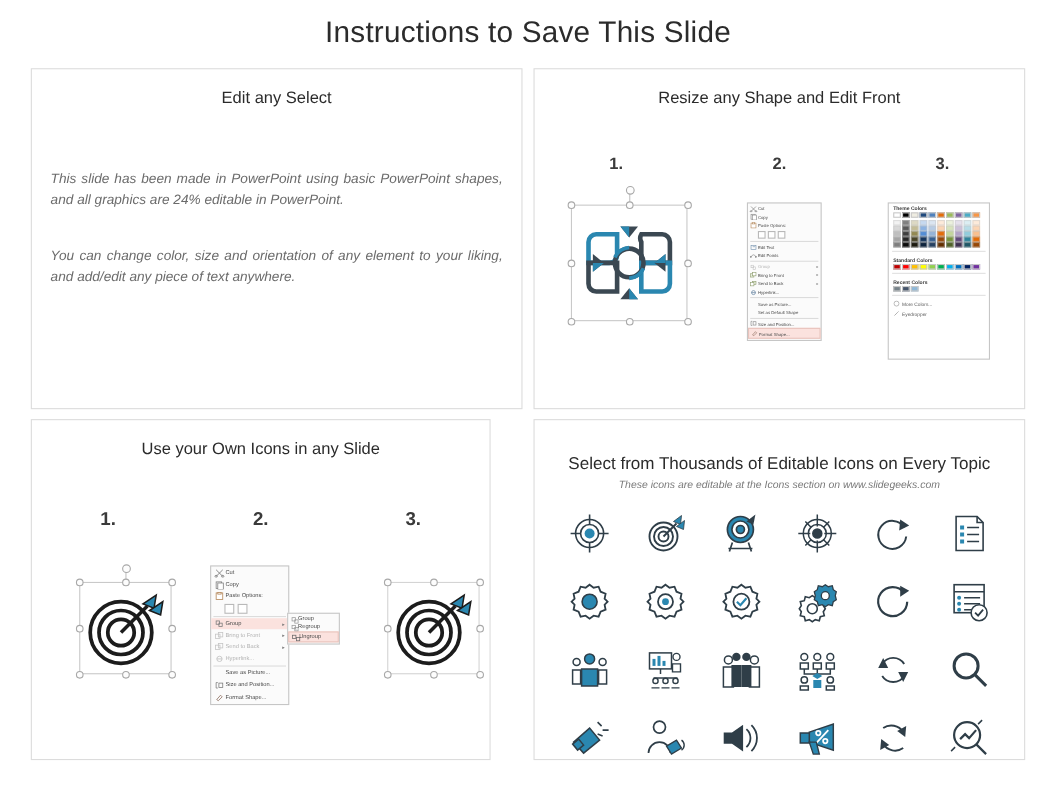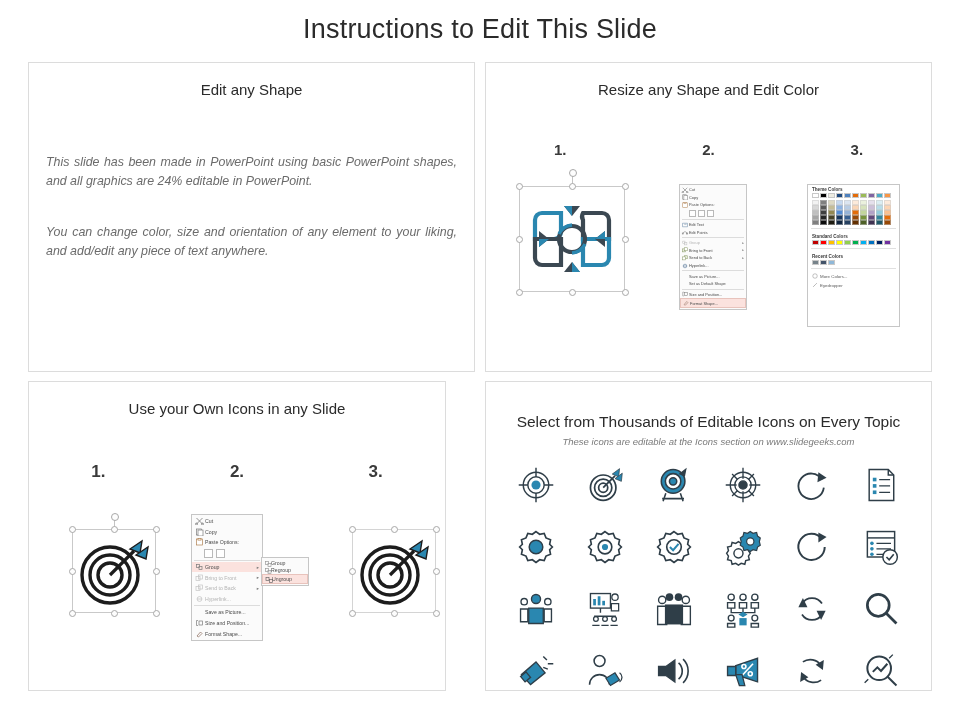--- a/index.html
+++ b/index.html
@@ -87,30 +87,30 @@
   .icongrid{position:absolute;left:16px;right:16px;top:72px;
     display:grid;grid-template-columns:repeat(6,1fr);grid-auto-rows:62px;}
   .icell{display:flex;align-items:center;justify-content:center;}
   .icell svg{display:block;}
 </style>
 </head>
 <body>
 
 <div class="slide">
 
-  <div class="title">Instructions to Edit This Slide</div>
+  <div class="title">Instructions to Save This Slide</div>
 
   <div class="panel p-tl">
-    <div class="p-head">Edit any Shape</div>
+    <div class="p-head">Edit any Select</div>
     <div class="para one">This slide has been made in PowerPoint using basic PowerPoint shapes, and all graphics are 24% editable in PowerPoint.</div>
     <div class="para two">You can change color, size and orientation of any element to your liking, and add/edit any piece of text anywhere.</div>
   </div>
 
   <div class="panel p-tr">
-    <div class="p-head">Resize any Shape and Edit Color</div>
+    <div class="p-head">Resize any Shape and Edit Front</div>
     <div class="numrow" style="top:78px;">
       <div class="num">1.</div>
       <div class="num">2.</div>
       <div class="num">3.</div>
     </div>
   </div>
 
   <div style="position:absolute;left:519px;top:186px;width:106px;height:106px;">
     <div class="selframe" style="left:0;top:0;width:106px;height:106px;"></div>
     <div class="rotstem" style="left:53px;top:-11px;height:11px;"></div>

